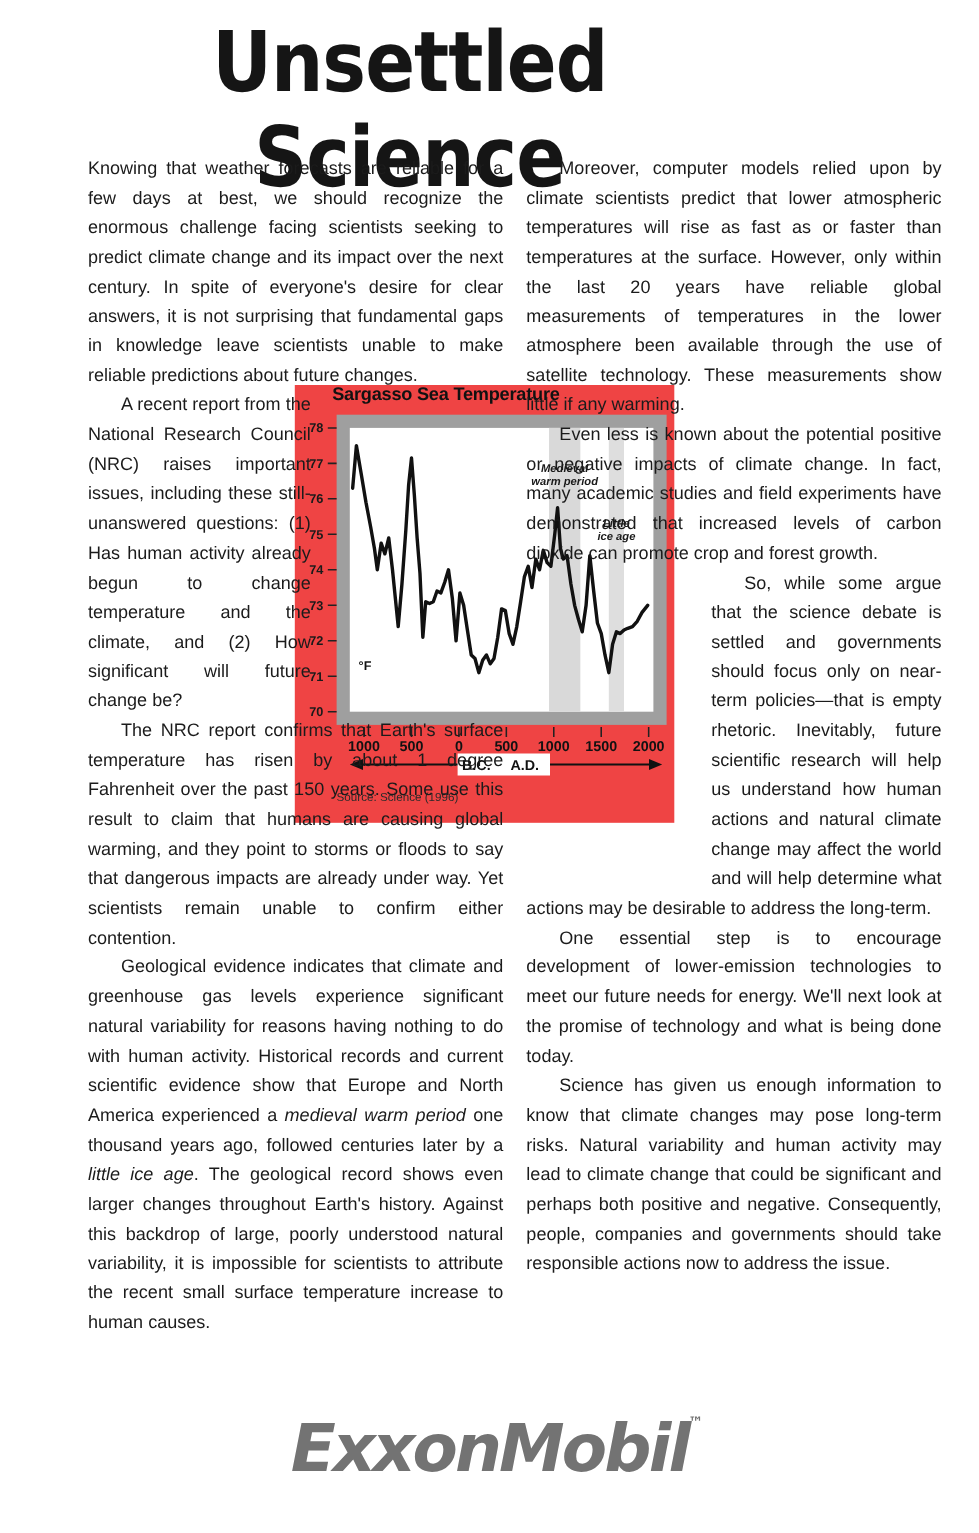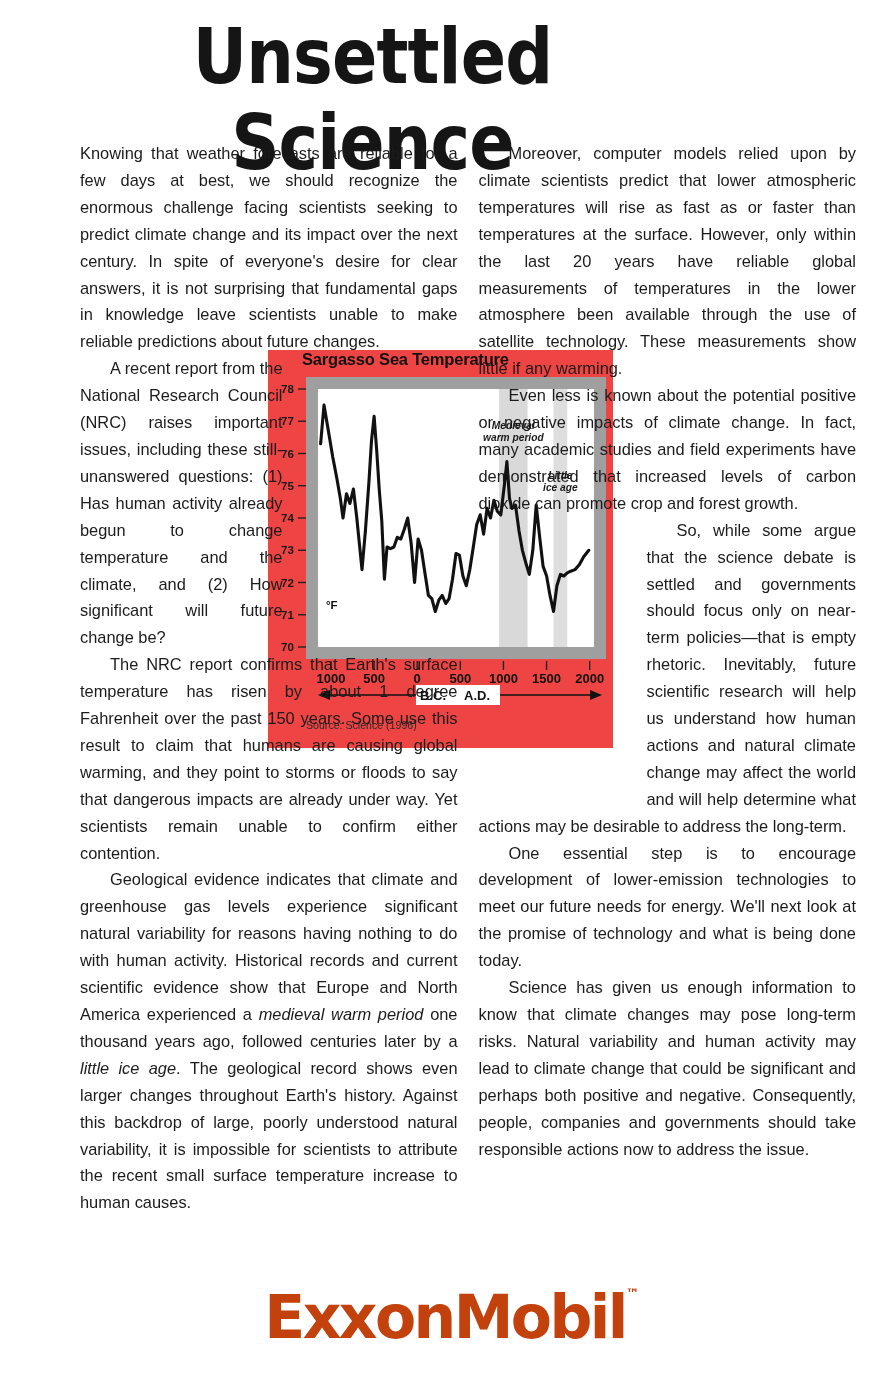--- a/index.html
+++ b/index.html
@@ -87,25 +87,26 @@
   .footer {
     position:absolute;
     left:0; top:1282px; width:890px;
     text-align:center;
   }
   .logo-wrap { display:inline-block; position:relative; }
   .logo {
     font-size:60px;
     font-weight:bold;
     letter-spacing:-2.6px;
-    color:#c2410c;
+    color:#737373;
     font-family:"DejaVu Sans","Liberation Sans",sans-serif;
     transform:scaleX(0.95);
     transform-origin:50% 50%;
     white-space:nowrap;
+    font-style:italic;
   }
   .logo .xx { position:relative; display:inline-block; }
   .logo .tm {
     position:absolute;
     right:-13px; top:4px;
     font-size:13px;
     letter-spacing:0;
     font-weight:bold;
     transform:scaleX(1.05);
   }

